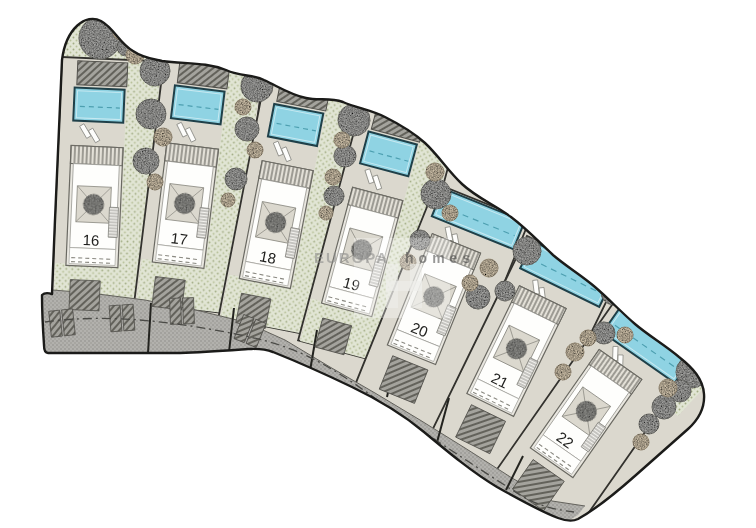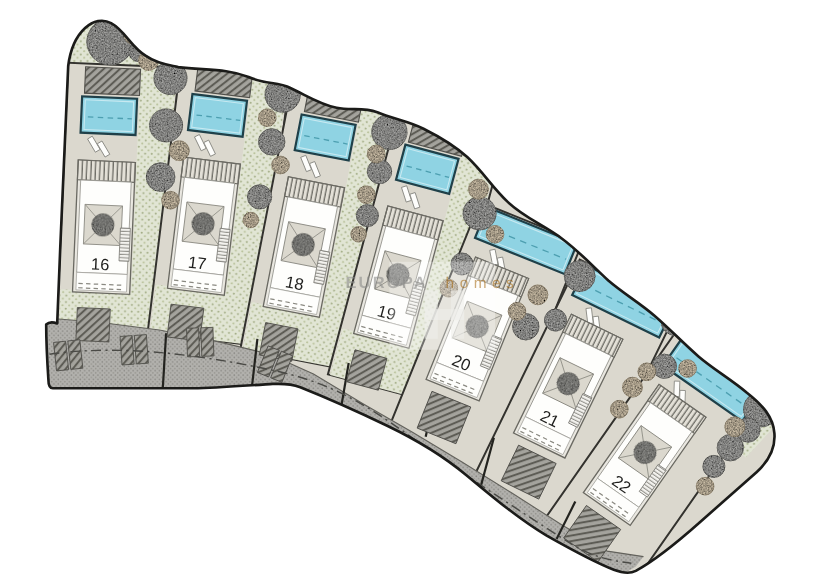--- a/index.html
+++ b/index.html
@@ -1,21 +1,21 @@
 <!DOCTYPE html>
 <html><head>
 <meta charset="utf-8">
 <style>
   html,body{margin:0;padding:0;background:#ffffff;}
   #stage{position:relative;width:756px;height:528px;background:#ffffff;overflow:hidden;
          font-family:"Liberation Sans",sans-serif;}
   #plan{position:absolute;left:0;top:0;}
   .wm{position:absolute;left:314px;top:249px;display:flex;align-items:baseline;gap:16px;
       font-weight:700;font-size:15px;letter-spacing:2px;color:#8e8e8c;opacity:.6;pointer-events:none;}
-  .wm .wm-suffix{font-weight:400;font-size:14px;letter-spacing:5px;color:#a16207;opacity:.9;}
+  .wm .wm-suffix{font-weight:700;font-size:14px;letter-spacing:5px;color:#404040;opacity:.9;}
   .wm-glow{position:absolute;left:354px;top:238px;width:96px;height:80px;
            background:rgba(255,255,255,.30);pointer-events:none;}
   .wm-logo{position:absolute;left:386px;top:264px;width:38px;height:44px;pointer-events:none;}
   .wm-logo i{position:absolute;background:rgba(238,238,235,.6);}
   .wm-logo .b1{left:0;top:0;width:12px;height:44px;}
   .wm-logo .b2{left:24px;top:0;width:12px;height:44px;}
   .wm-logo .b3{left:0;top:17px;width:36px;height:10px;}
 </style>
 </head>
 <body>

